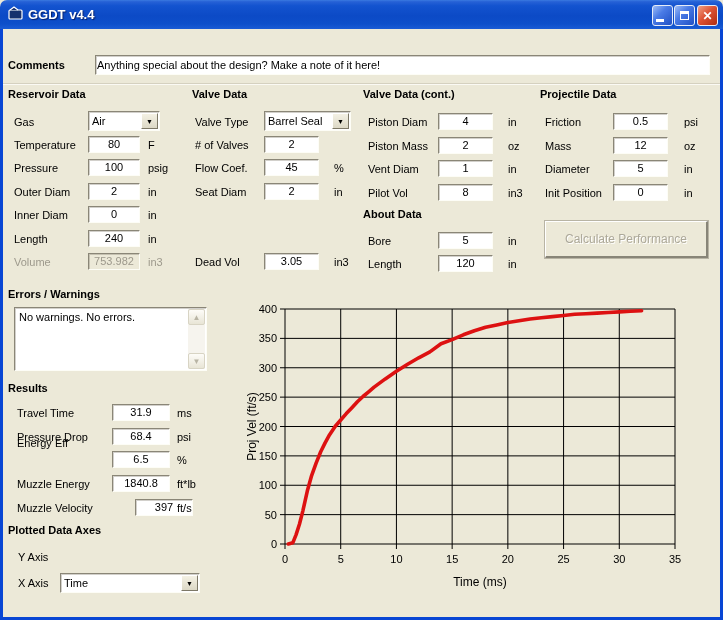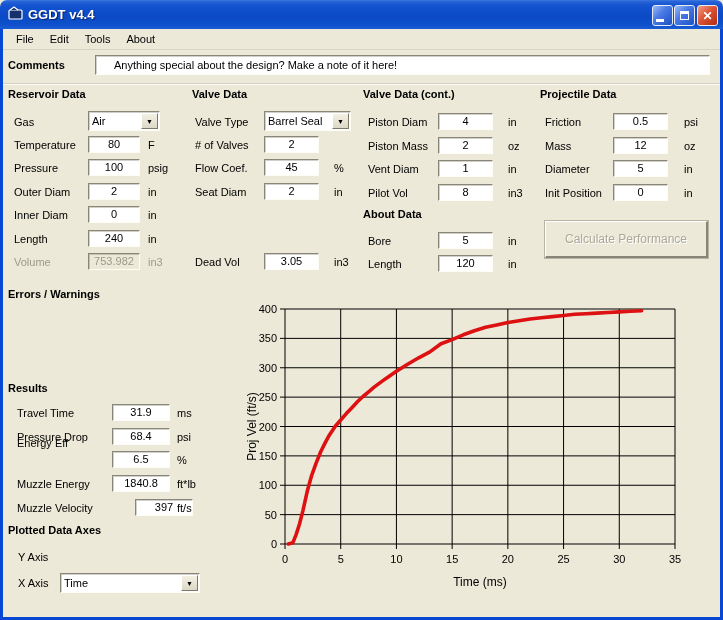--- a/index.html
+++ b/index.html
@@ -70,33 +70,27 @@
       <span class="min-glyph"></span>
     </div>
     <div class="tb-btn btn-blue" style="left:674px;">
       <span class="max-glyph"></span>
     </div>
     <div class="tb-btn btn-red" style="left:697px;">
       <span>✕</span>
     </div>
   </div>
 
-  <div class="menubar">
-    <span class="menu-item">File</span>
-    <span class="menu-item">Edit</span>
-    <span class="menu-item">Tools</span>
-    <span class="menu-item">About</span>
-  </div>
 
   <div class="edge-l"></div>
   <div class="edge-r"></div>
   <div class="edge-b"></div>
 
   <div class="hdr" style="left:8px;top:59px;">Comments</div>
-  <div class="fld" style="left:95px;top:55px;width:615px;height:20px;text-align:left;padding-left:18px;line-height:18px;">Anything special about the design?  Make a note of it here!</div>
+  <div class="fld" style="left:95px;top:55px;width:615px;height:20px;text-align:left;padding-left:1px;line-height:18px;">Anything special about the design?  Make a note of it here!</div>
   <div style="position:absolute;left:3px;top:83px;width:717px;border-top:1px solid #d5d1c0;border-bottom:1px solid #fbfaf4;"></div>
 
   <div class="hdr" style="left:8px;top:88px;">Reservoir Data</div>
   <div class="hdr" style="left:192px;top:88px;">Valve Data</div>
   <div class="hdr" style="left:363px;top:88px;">Valve Data (cont.)</div>
   <div class="hdr" style="left:540px;top:88px;">Projectile Data</div>
   <div class="hdr" style="left:363px;top:208px;">About Data</div>
 
   <div class="lbl" style="left:14px;top:116px;">Gas</div>
   <div class="combo" style="left:88px;top:111px;width:72px;">
@@ -167,20 +161,27 @@
   <div class="unit" style="left:684px;top:140px;">oz</div>
   <div class="lbl" style="left:545px;top:163px;">Diameter</div>
   <div class="fld" style="left:613px;top:160px;width:55px;">5</div>
   <div class="unit" style="left:684px;top:163px;">in</div>
   <div class="lbl" style="left:545px;top:187px;">Init Position</div>
   <div class="fld" style="left:613px;top:184px;width:55px;">0</div>
   <div class="unit" style="left:684px;top:187px;">in</div>
   <div class="xp-button" style="left:545px;top:221px;width:163px;height:37px;">Calculate Performance</div>
 
   <div class="hdr" style="left:8px;top:288px;">Errors / Warnings</div>
+  <div class="errbox" style="left:14px;top:307px;width:193px;height:64px;">
+    <div class="errtext">No warnings.  No errors.</div>
+    <div class="sbar">
+      <div class="sbtn" style="top:0;">▲</div>
+      <div class="sbtn" style="bottom:0;top:auto;">▼</div>
+    </div>
+  </div>
 
   <div class="hdr" style="left:8px;top:382px;">Results</div>
   <div class="lbl" style="left:17px;top:407px;">Travel Time</div>
   <div class="fld" style="left:112px;top:404px;width:58px;">31.9</div>
   <div class="unit" style="left:177px;top:407px;">ms</div>
   <div class="lbl" style="left:17px;top:431px;">Pressure Drop</div>
   <div class="fld" style="left:112px;top:428px;width:58px;">68.4</div>
   <div class="unit" style="left:177px;top:431px;">psi</div>
   <div class="lbl" style="left:17px;top:437px;">Energy Eff</div>
   <div class="fld" style="left:112px;top:451px;width:58px;">6.5</div>

